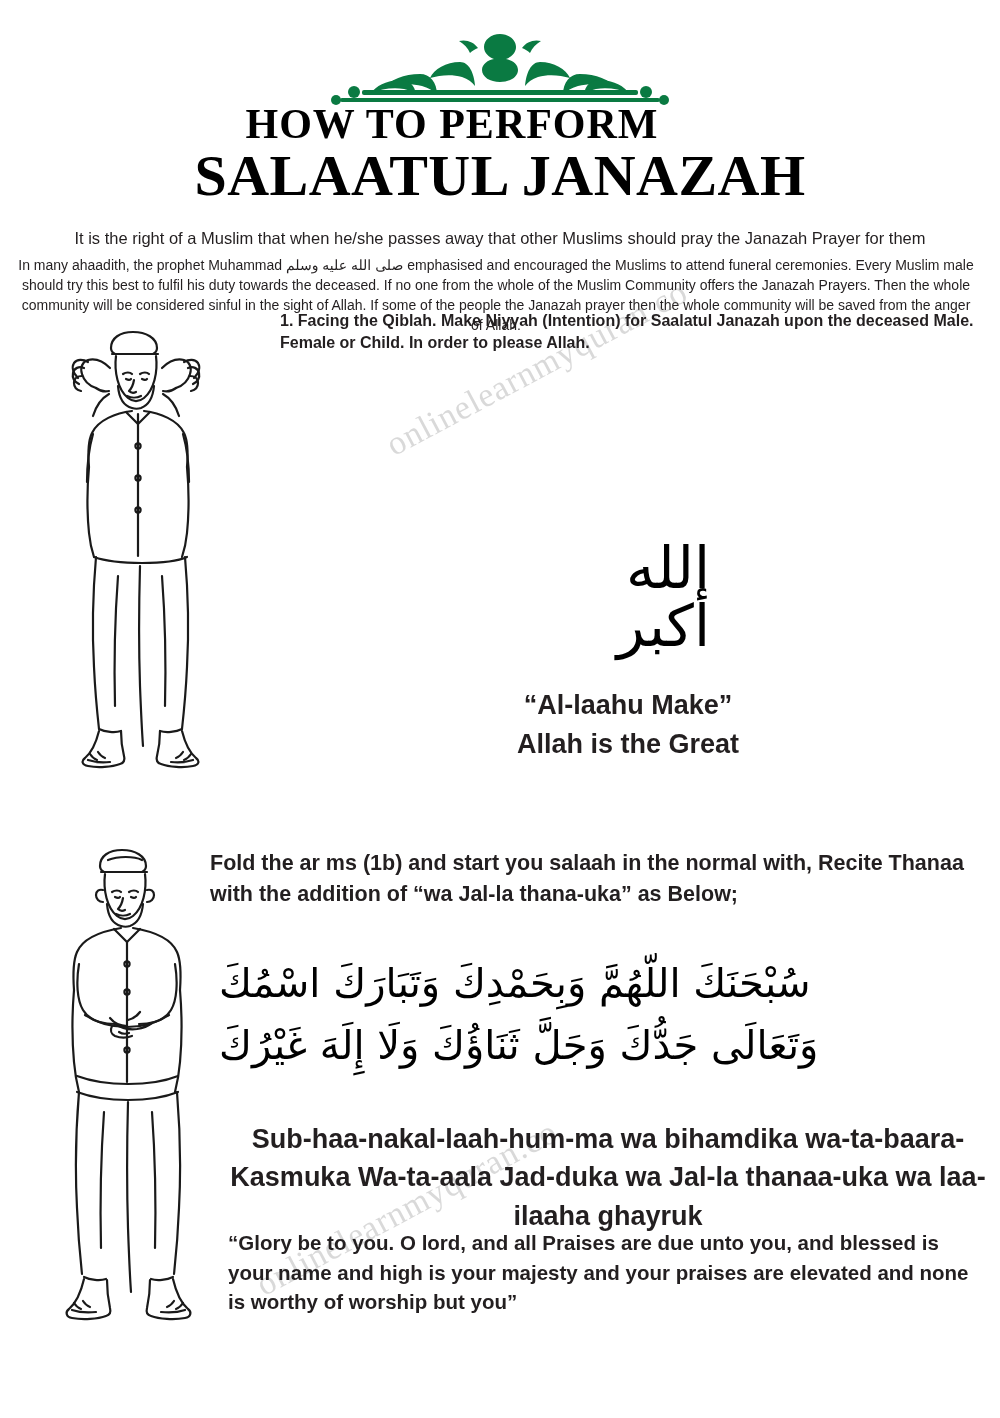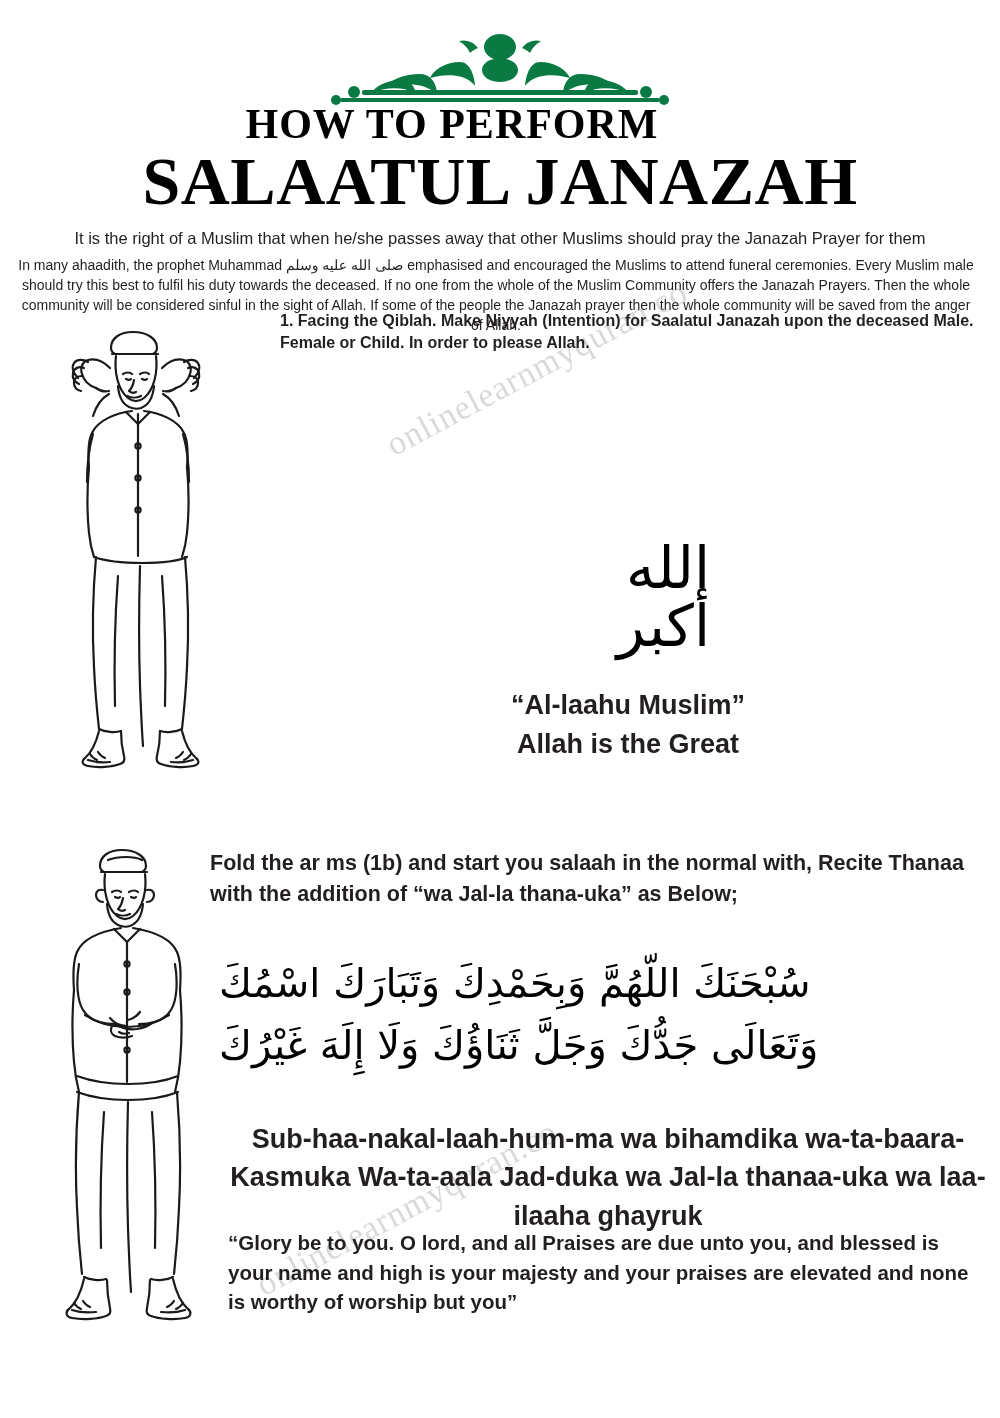--- a/index.html
+++ b/index.html
@@ -70,21 +70,21 @@
     color: #000000;
   }
   .title-big {
     position: absolute;
     top: 142px;
     left: 0;
     width: 1000px;
     text-align: center;
     font-family: "Liberation Serif", serif;
     font-weight: bold;
-    font-size: 68px;
+    font-size: 58px;
     letter-spacing: 0.5px;
     color: #000000;
   }
 
   .intro-line {
     position: absolute;
     top: 229px;
     left: 0;
     width: 1000px;
     text-align: center;
@@ -312,21 +312,21 @@
 
   <div class="sec1-text">
     <p>1. Facing the Qiblah. Make Niyyah (Intention) for Saalatul Janazah upon the deceased Male. Female or Child. In order to please Allah.</p>
   </div>
 
   <div class="takbeer-img">
     <span class="arabic-takbeer">الله أكبر</span>
   </div>
 
   <div class="takbeer-caption">
-    <div>“Al-laahu Muslim”</div>
+    <div>“Al-laahu Make”</div>
     <div>Allah is the Great</div>
   </div>
 
   <div class="fig" style="left:22px; top:840px; width:220px; height:540px;">
     <svg width="220" height="540" viewBox="0 0 220 540">
       <g fill="none" stroke="#1a1a1a" stroke-width="2.2" stroke-linecap="round" stroke-linejoin="round">
 
         <path d="M78 26c0-10 9-16 22-16s24 6 24 16c0 3-2 5-4 6H82c-2-1-4-3-4-6z"></path>
         <path d="M79 32h46"></path>
         <path d="M86 20c10-4 26-4 34 0"></path>

